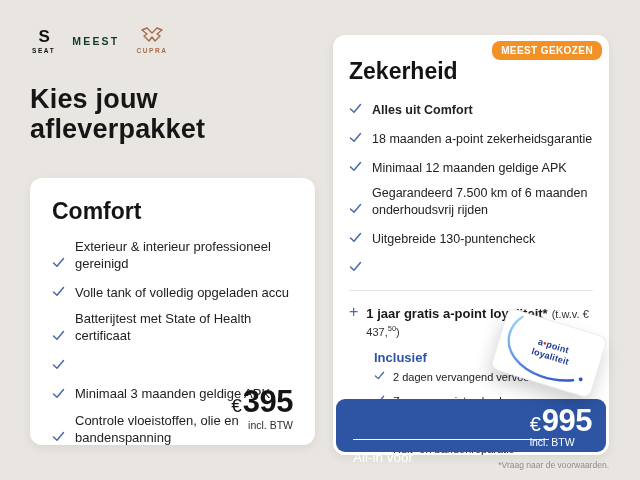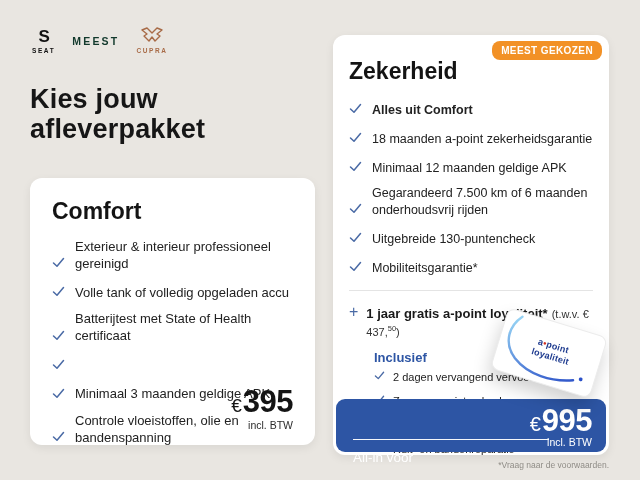--- a/index.html
+++ b/index.html
@@ -67,21 +67,21 @@
   .price { position:absolute; right:22px; bottom:14px; text-align:right; color:#141414; }
   .euro { font-size:19px; font-weight:500; margin-right:1px; }
   .amount { font-size:31px; font-weight:700; letter-spacing:-.5px; }
   .price-note { font-size:10.5px; color:#2b2b2b; margin-top:-1px; }
 
   
   .allin-bar { position:absolute; left:3px; right:3px; bottom:3px; height:53px;
     background:#2d55a4; border-radius:9px; color:#fff; z-index:2; }
   .allin-label { position:absolute; left:17px; top:13px; font-size:13.5px; font-weight:500;margin-top:38px; }
   .allin-line { position:absolute; left:17px; top:40px; width:196px; height:1px; background:rgba(255,255,255,.95); }
-  .allin-price { position:absolute; right:14px; top:4px; text-align:right; }
+  .allin-price { position:absolute; right:14px; top:4px; text-align:left; }
   .allin-price .euro { font-size:20px; font-weight:500; color:#fff; }
   .allin-price .amount { font-size:31px; font-weight:700; color:#fff; }
   .allin-price .price-note { font-size:10.5px; color:#fff; margin-top:-3px; }
 
   .disclaimer { position:absolute; right:31px; top:460px; font-size:8.5px; color:#8f8c86; }
 </style>
 </head>
 <body>
 
 <div class="page">
@@ -182,21 +182,20 @@
       <li class="item">
         <span class="check"><svg width="13" height="11" viewBox="0 0 13 11">
               <path d="M1.5 6 L5 9.3 L11.5 1.5" fill="none" stroke="#4a6aa5" stroke-width="1.5" stroke-linecap="round" stroke-linejoin="round"></path>
             </svg></span>
         <span class="item-text">Uitgebreide 130-puntencheck</span>
       </li>
       <li class="item">
         <span class="check"><svg width="13" height="11" viewBox="0 0 13 11">
               <path d="M1.5 6 L5 9.3 L11.5 1.5" fill="none" stroke="#4a6aa5" stroke-width="1.5" stroke-linecap="round" stroke-linejoin="round"></path>
             </svg></span>
-        <span class="item-text">Mobiliteitsgarantie*</span>
       </li>
     </ul>
 
     <hr class="divider">
 
     <div class="bonus-row">
       <span class="plus">+</span>
       <span>
         <span class="bonus-label">1 jaar gratis a-point loyaliteit*</span><span class="twv"><span>(t.w.v. € 437,</span><sup>50</sup><span>)</span></span>
       </span>

